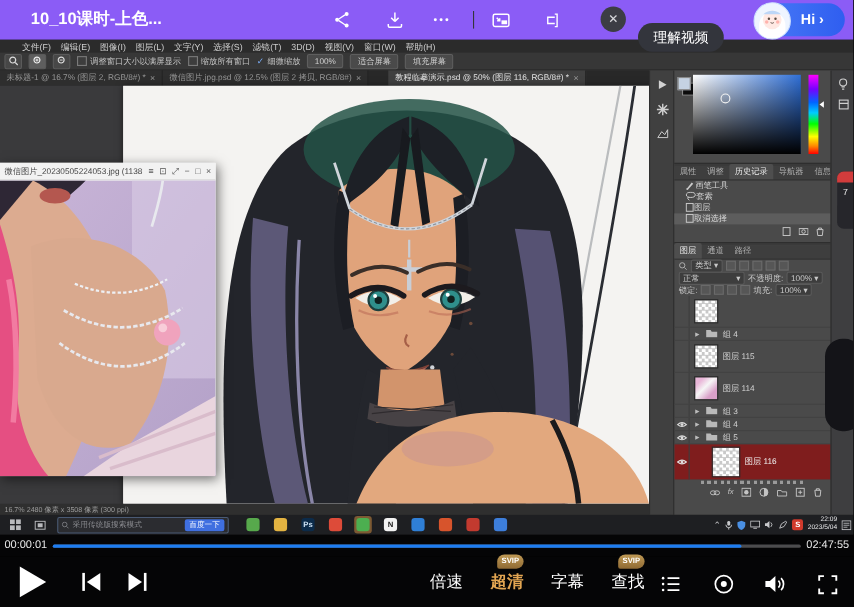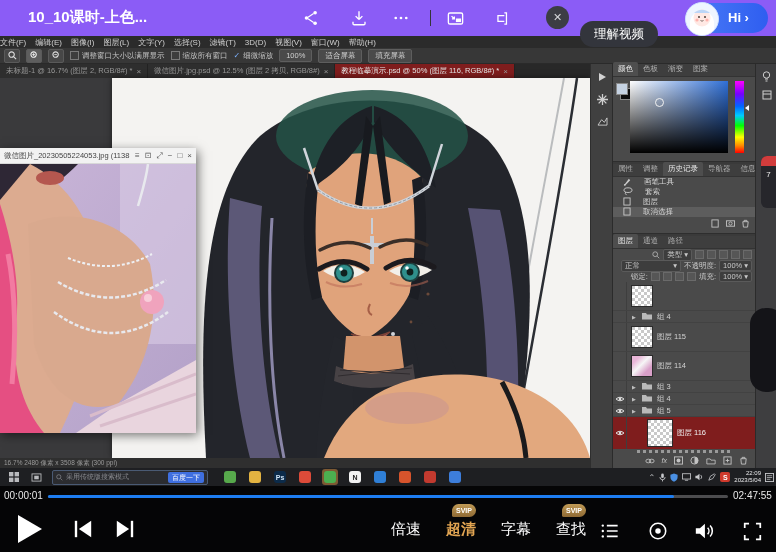--- a/index.html
+++ b/index.html
@@ -14,55 +14,55 @@
   .tb-close{position:absolute;left:546px;top:6px;width:23px;height:23px;border-radius:50%;background:#3c3d44;
             display:flex;align-items:center;justify-content:center;font-size:11px;color:#d6d7da;cursor:pointer;}
   .tb-pill{position:absolute;top:21px;height:26px;border-radius:14px;display:flex;align-items:center;
            font-size:12.5px;color:#fff;cursor:pointer;}
   .pill-understand{left:580px;padding:0 14px;background:#33353c;}
   .pill-hi{left:686px;width:82px;background:linear-gradient(90deg,#4a7bf7,#2f5ef0);height:30px;top:3px;border-radius:16px;}
   .avatar{position:absolute;left:-1px;top:-1px;width:32px;height:32px;border-radius:50%;background:#eaf2fd;overflow:hidden;border:1px solid #cfe0ff;}
   .pill-hi .hi-txt{position:absolute;left:42px;top:7px;font-size:13px;font-weight:bold;}
   
   .video{position:absolute;top:36px;left:0;width:776px;height:450px;background:#3a3a3c;overflow:hidden;z-index:10;}
-  .ps-menubar{position:absolute;top:0;left:0;width:776px;height:12px;background:#2b2b2b;display:flex;align-items:center;padding-left:0;box-sizing:border-box;}
+  .ps-menubar{position:absolute;top:0;left:0;width:776px;height:12px;background:#2b2b2b;display:flex;align-items:center;padding-left:20px;box-sizing:border-box;}
   .mitem{font-size:8px;color:#cfcfcf;margin-right:9px;white-space:nowrap;cursor:pointer;}
   .ps-options{position:absolute;top:12px;left:0;width:776px;height:16px;background:#373737;display:flex;align-items:center;gap:6px;padding-left:4px;box-sizing:border-box;border-bottom:1px solid #2a2a2a;}
   .opt-ic{width:14px;height:12px;background:#474747;border:1px solid #5a5a5a;border-radius:2px;display:flex;align-items:center;justify-content:center;}
   .opt-ic.pressed{background:#5e5e5e;}
   .opt-chk{display:flex;align-items:center;gap:3px;font-size:7.5px;color:#c3c3c3;white-space:nowrap;}
   .chkbox{width:7px;height:7px;border:1px solid #7a7a7a;background:#3d3d3d;display:inline-block;}
   .opt-btn{font-size:7.5px;color:#d0d0d0;background:#4a4a4a;border:1px solid #5e5e5e;border-radius:2px;padding:1px 6px;white-space:nowrap;cursor:pointer;}
   .ps-dtabs{position:absolute;top:28px;left:0;width:590px;height:14px;background:#282828;display:flex;}
   .dtab{height:14px;display:flex;align-items:center;gap:4px;padding:0 6px;font-size:7.5px;color:#979797;background:#2e2e2e;border-right:1px solid #222;white-space:nowrap;overflow:hidden;cursor:pointer;}
-  .dtab.act{background:#7f1d1d;color:#e3e3e3;}
+  .dtab.act{background:#404040;color:#e3e3e3;margin-left:18px;}
   .dtab .x{color:#9a9a9a;font-size:8px;}
   
   .canvas-zone{position:absolute;top:42px;left:0;width:590px;height:380px;background:#3a3a3c;}
   .canvas{position:absolute;left:112px;top:0;width:478px;height:380px;background:#f4f3f1;box-shadow:0 0 6px rgba(0,0,0,.5);}
   .ps-status{position:absolute;top:422px;left:0;width:590px;height:10px;background:#2f2f2f;font-size:6.5px;color:#9a9a9a;display:flex;align-items:center;padding-left:4px;box-sizing:border-box;white-space:nowrap;}
   
   .dockstrip{position:absolute;top:28px;left:590px;width:22px;height:404px;background:#404040;border-left:1px solid #2e2e2e;}
   .dock-ic{width:14px;height:14px;margin:6px auto 8px auto;display:flex;align-items:center;justify-content:center;color:#cfcfcf;}
   .panels{position:absolute;top:28px;left:612px;width:143px;height:404px;background:#4a4a4a;border-left:1px solid #2b2b2b;font-size:7.5px;}
   .ptabs{display:flex;align-items:flex-end;height:12px;background:#3e3e3e;border-bottom:1px solid #333;}
   .ptab{padding:2px 5px;color:#b2b2b2;white-space:nowrap;cursor:pointer;}
   .ptab.act{background:#4e4e4e;color:#ececec;border-radius:2px 2px 0 0;}
   .cbody{position:relative;height:82px;}
   .fgswatch{position:absolute;left:3px;top:6px;width:10px;height:10px;background:#c5d2e2;border:1px solid #888;z-index:2;}
   .bgswatch{position:absolute;left:7px;top:11px;width:10px;height:10px;background:#0c0c0c;border:1px solid #888;}
   .cfield{position:absolute;left:17px;top:4px;width:98px;height:72px;background:linear-gradient(to bottom,rgba(0,0,0,0),#000),linear-gradient(to right,#fff,#2f6fd6);}
   .ccursor{position:absolute;left:26%;top:24%;width:7px;height:7px;border:1px solid #f2f2f2;border-radius:50%;}
   .hue{position:absolute;left:122px;top:4px;width:9px;height:72px;background:linear-gradient(to bottom,#f0f,#70f 18%,#06f 35%,#0cf 48%,#0f0 62%,#ff0 78%,#f80 90%,#f00);}
   .hue-mark{position:absolute;left:132px;top:calc(4px + 24px);width:0;height:0;border-top:3px solid transparent;border-bottom:3px solid transparent;border-right:4px solid #fff;}
-  .hrow{display:flex;align-items:center;gap:12px;height:10px;padding-left:10px;color:#d6d6d6;}
+  .hrow{display:flex;align-items:center;gap:0;height:10px;padding-left:10px;color:#d6d6d6;}
   .hrow.sel{background:#5d5d5d;}
   .hfooter{display:flex;justify-content:flex-end;gap:6px;padding:2px 6px;height:10px;}
   .panel-div{height:2px;background:#3a3a3a;border-top:1px solid #2e2e2e;margin-top:2px;}
-  .lfilter,.lblend,.llock{display:flex;align-items:center;gap:3px;height:11px;padding:0 4px;color:#c9c9c9;justify-content:flex-end;}
+  .lfilter,.lblend,.llock{display:flex;align-items:center;gap:3px;height:11px;padding:0 4px;color:#c9c9c9;}
   .selbox{background:#3d3d3d;border:1px solid #5a5a5a;border-radius:2px;padding:0 3px;display:flex;align-items:center;gap:2px;white-space:nowrap;}
   .fsq{width:7px;height:7px;background:#565656;border:1px solid #6a6a6a;display:inline-block;}
   .lrows{height:167px;overflow:hidden;}
   .lrow{display:flex;align-items:center;gap:4px;border-bottom:1px solid #424242;color:#d2d2d2;}
   .lrow .eyec{width:13px;align-self:stretch;border-right:1px solid #3e3e3e;display:flex;align-items:center;justify-content:center;flex:none;}
   .lrow.grp{height:11px;text-align:center;}
   .lrow.tall{height:28px;}
   .lrow.sel{background:#7f1d1d;height:32px;color:#f0f0f0;}
   .caret{font-size:5px;color:#bdbdbd;width:6px;}
   .checker{background:repeating-conic-gradient(#fff 0 25%,#c9c9c9 0 50%) 0 0/6px 6px;border:1px solid #2b2b2b;}
@@ -268,26 +268,20 @@
           </svg>
         </div>
       <div class="dock-ic">
           <svg width="11" height="9" viewBox="0 0 12 10">
             <path d="M1,9 L5,3 L8,6 L11,1 L11,9 Z" fill="#3a3a3a" stroke="#cfcfcf"></path>
           </svg>
         </div>
     </div>
 
     <div class="panels">
-      <div class="ptabs" id="colorTabs">
-          <span class="ptab act">颜色</span>
-          <span class="ptab">色板</span>
-          <span class="ptab">渐变</span>
-          <span class="ptab">图案</span>
-        </div>
       <div class="cbody">
         <span class="bgswatch"></span>
         <span class="fgswatch"></span>
         <div class="cfield">
             <div class="ccursor"></div>
           </div>
         <div class="hue"></div>
         <div class="hue-mark"></div>
       </div>
       <div class="panel-div"></div>

